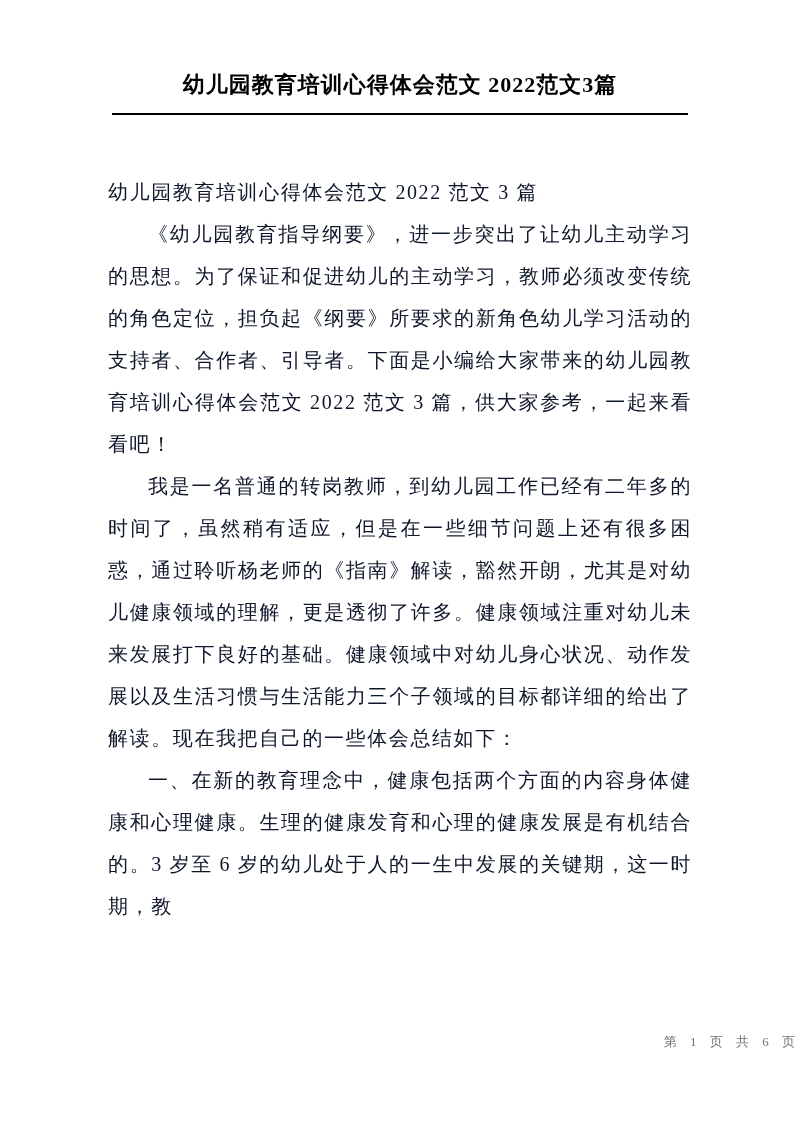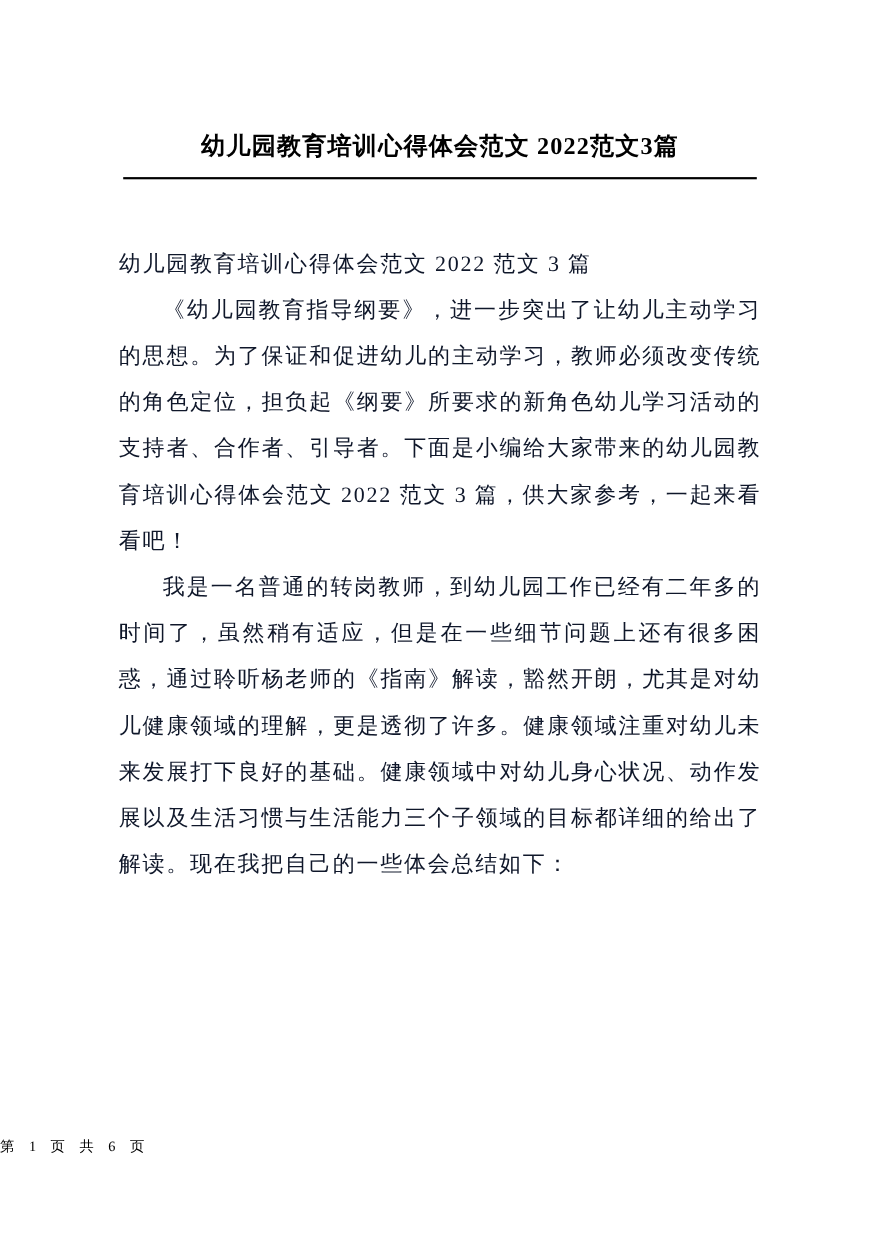--- a/index.html
+++ b/index.html
@@ -13,21 +13,21 @@
     height: 1131px;
     margin: 0 auto;
     background: #ffffff;
     color: #1a1a1a;
     font-family: "Liberation Serif", "DejaVu Serif", serif;
     overflow: hidden;
     box-sizing: border-box;
   }
   .title-block {
     margin: 0 112px;
-    padding-top: 119px;
+    padding-top: 71px;
     padding-bottom: 14px;
     border-bottom: 2px solid #000000;
   }
   .doc-title {
     margin: 0;
     font-size: 22px;
     font-weight: bold;
     text-align: center;
     letter-spacing: 1px;
     color: #000000;
@@ -46,39 +46,40 @@
     text-indent: 2em;
   }
   .para.no-indent {
     text-indent: 0;
   }
   .page-footer {
     position: absolute;
     left: 0;
     right: 0;
     bottom: 80px;
-    text-align: left;
+    text-align: right;
     font-size: 13px;
     letter-spacing: 5px;
-    color: #000000;
+    color: #737373;
     font-family: "Liberation Serif", "DejaVu Serif", serif;
   }
 </style>
 </head>
 <body>
 
 <div class="page">
 
   <header class="title-block">
     <h1 class="doc-title">幼儿园教育培训心得体会范文 2022范文3篇</h1>
   </header>
 
   <main class="doc-body">
     <p class="para no-indent">幼儿园教育培训心得体会范文 2022 范文 3 篇</p>
     <p class="para">《幼儿园教育指导纲要》，进一步突出了让幼儿主动学习的思想。为了保证和促进幼儿的主动学习，教师必须改变传统的角色定位，担负起《纲要》所要求的新角色幼儿学习活动的支持者、合作者、引导者。下面是小编给大家带来的幼儿园教育培训心得体会范文 2022 范文 3 篇，供大家参考，一起来看看吧！</p>
     <p class="para">我是一名普通的转岗教师，到幼儿园工作已经有二年多的时间了，虽然稍有适应，但是在一些细节问题上还有很多困惑，通过聆听杨老师的《指南》解读，豁然开朗，尤其是对幼儿健康领域的理解，更是透彻了许多。健康领域注重对幼儿未来发展打下良好的基础。健康领域中对幼儿身心状况、动作发展以及生活习惯与生活能力三个子领域的目标都详细的给出了解读。现在我把自己的一些体会总结如下：</p>
+    <p class="para">一、在新的教育理念中，健康包括两个方面的内容身体健康和心理健康。生理的健康发育和心理的健康发展是有机结合的。3 岁至 6 岁的幼儿处于人的一生中发展的关键期，这一时期，教</p>
   </main>
 
   <footer class="page-footer">
     <span>第 1 页 共 6 页</span>
   </footer>
 
 </div>
 
 </body></html>

